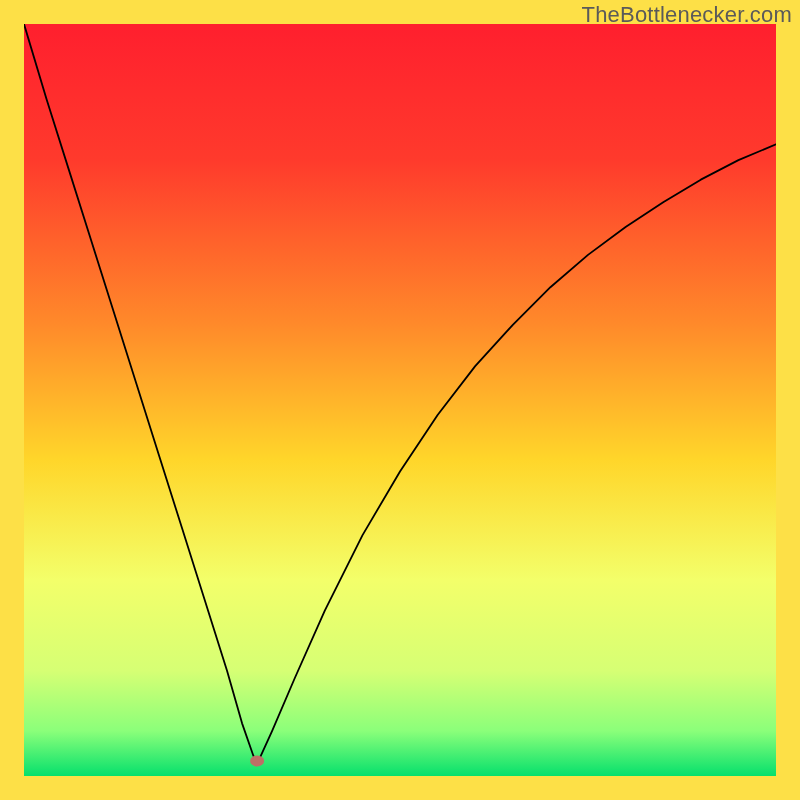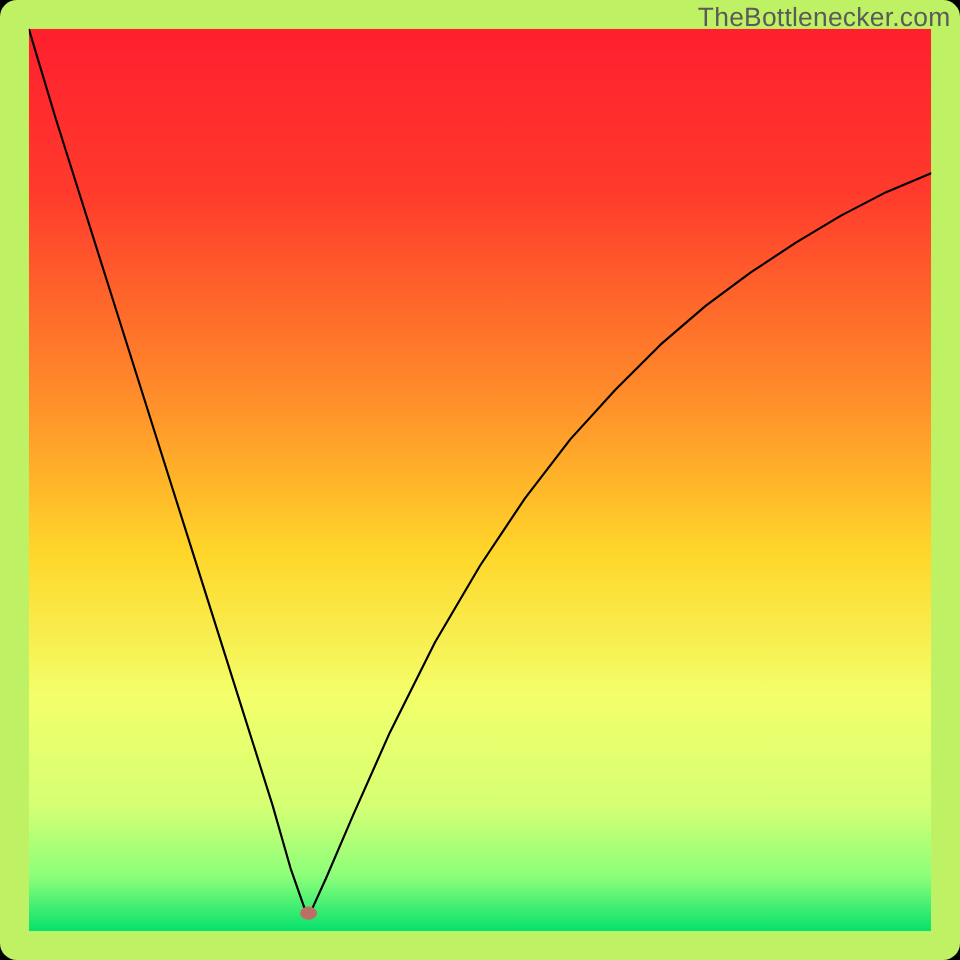--- a/index.html
+++ b/index.html
@@ -8,22 +8,21 @@
     width: 800px;
     height: 800px;
     background: #000000;
     font-family: Arial, Helvetica, sans-serif;
     overflow: hidden;
   }
   .frame {
     position: relative;
     width: 800px;
     height: 800px;
-    background: #bef264;
-    border-radius: 14px;
+    background: #fde047;
   }
   .attribution {
     position: absolute;
     top: 2px;
     right: 8px;
     color: #5a5a5a;
     font-size: 22px;
     font-weight: 400;
     letter-spacing: 0.2px;
     user-select: none;

